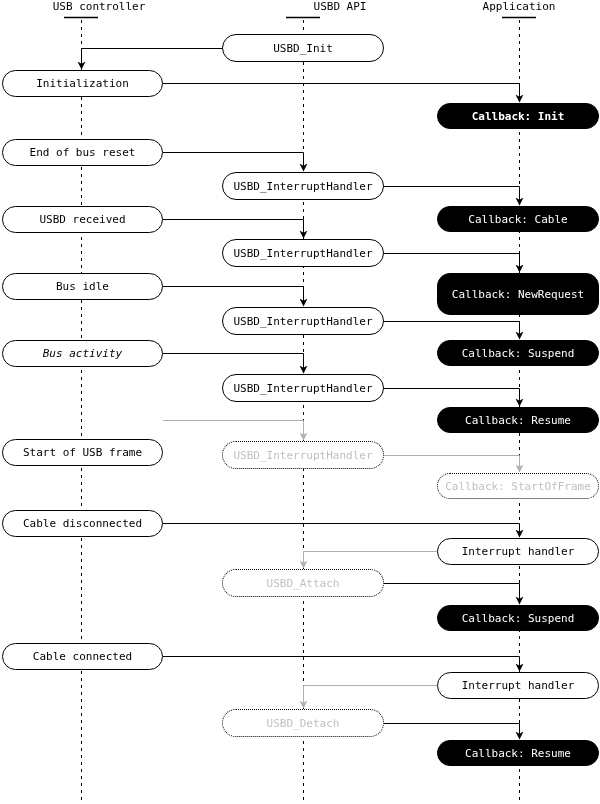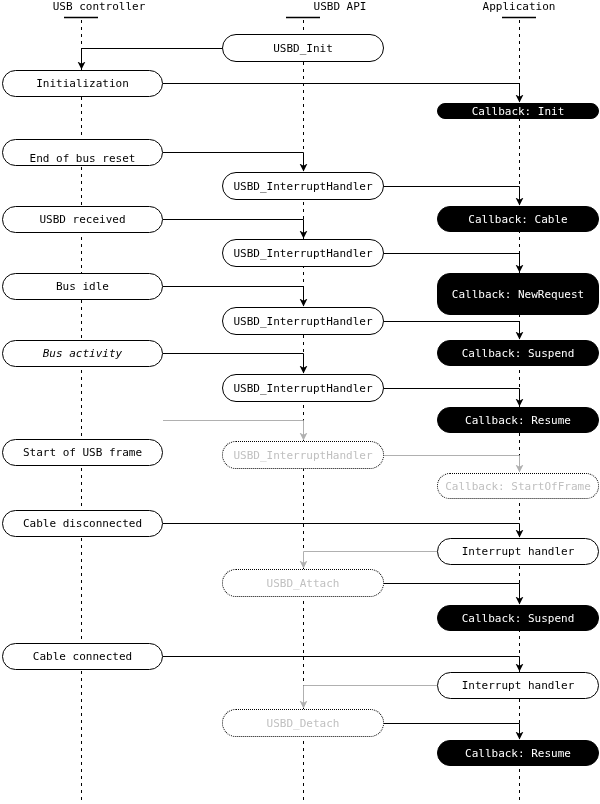--- a/index.html
+++ b/index.html
@@ -144,24 +144,24 @@
       <div class="col-header" style="left: 303px; top: 0px; margin-left: 37px;">USBD API</div>
       <div class="col-header" style="left: 519px; top: 0px;">Application</div>
     </div>
   <div id="nodes">
       <div class="node solid" style="left: 222px; top: 34px; width: 162px; height: 28px; border-radius: 14px;">
         <span>USBD_Init</span>
       </div>
       <div class="node solid" style="left: 2px; top: 70px; width: 161px; height: 27px; border-radius: 13.5px;">
         <span>Initialization</span>
       </div>
-      <div class="node filled" style="left: 437px; top: 103px; width: 162px; height: 16px; border-radius: 13px;">
+      <div class="node filled" style="left: 437px; top: 103px; width: 162px; height: 26px; border-radius: 13px; font-weight: bold;">
         <span>Callback: Init</span>
       </div>
-      <div class="node solid" style="left: 2px; top: 139px; width: 161px; height: 27px; border-radius: 13.5px; align-items: flex-end;">
+      <div class="node solid" style="left: 2px; top: 139px; width: 161px; height: 27px; border-radius: 13.5px;">
         <span>End of bus reset</span>
       </div>
       <div class="node solid" style="left: 222px; top: 172px; width: 162px; height: 28px; border-radius: 14px;">
         <span>USBD_InterruptHandler</span>
       </div>
       <div class="node solid" style="left: 2px; top: 206px; width: 161px; height: 27px; border-radius: 13.5px;">
         <span>USBD received</span>
       </div>
       <div class="node filled" style="left: 437px; top: 206px; width: 162px; height: 26px; border-radius: 13px;">
         <span>Callback: Cable</span>

